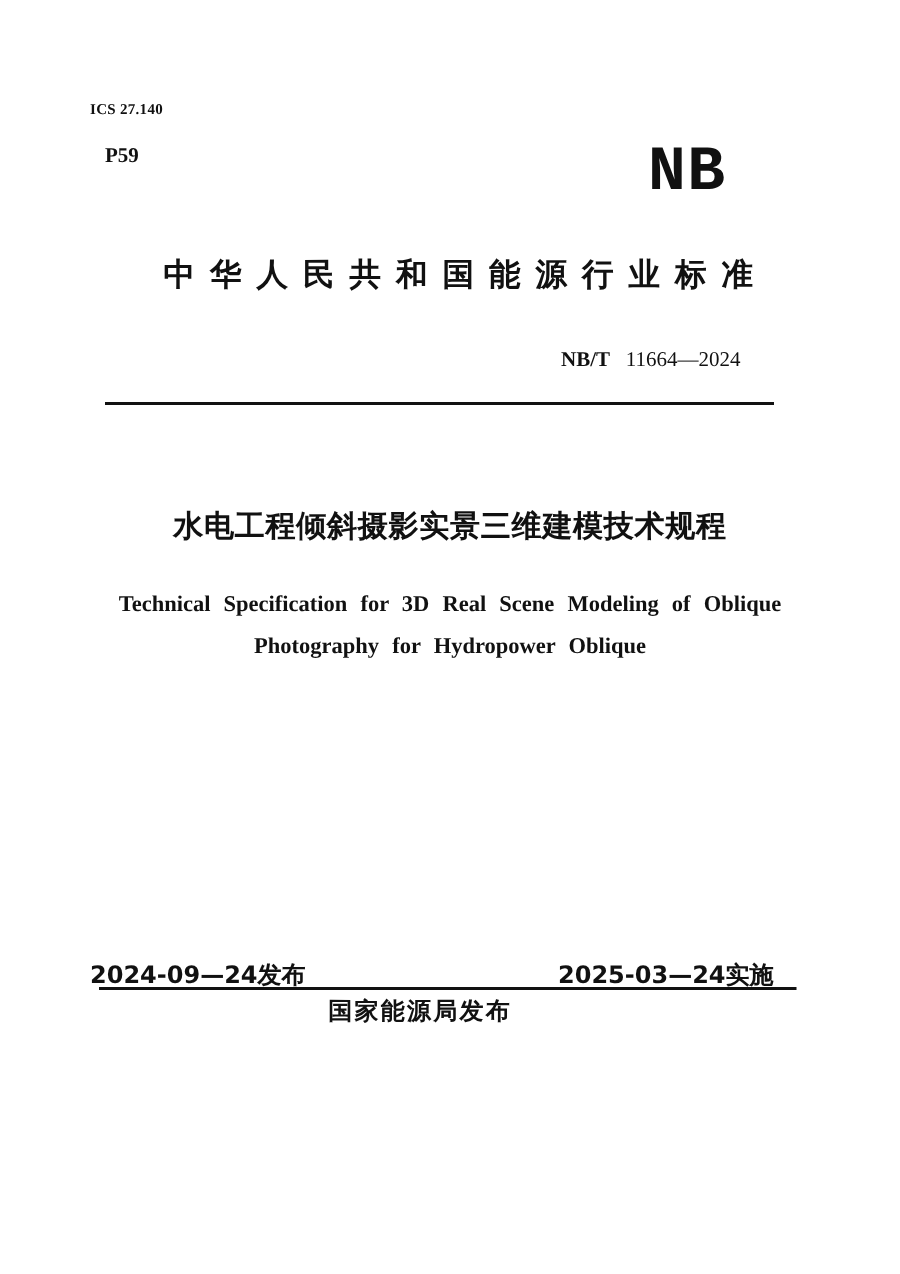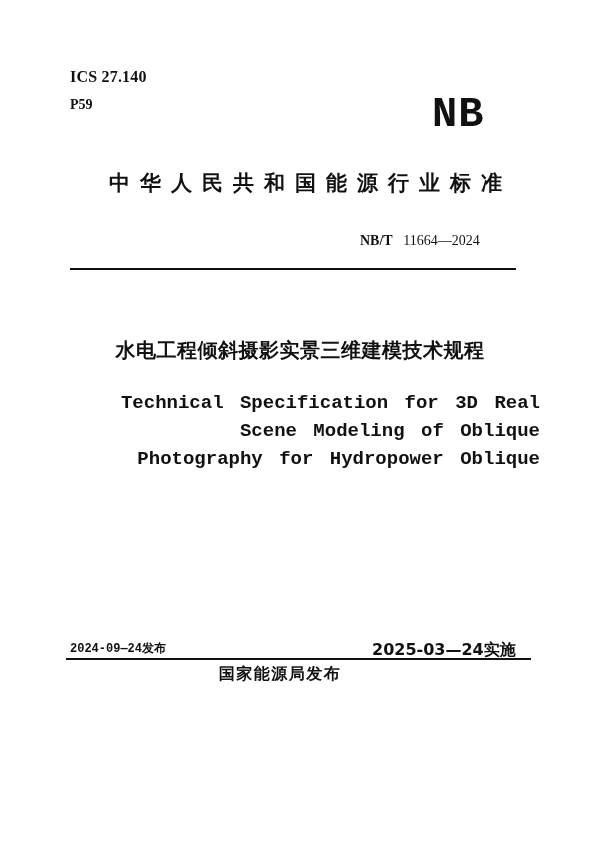--- a/index.html
+++ b/index.html
@@ -17,22 +17,22 @@
     .abs { position: absolute; }
     .serif-bold {
       font-family: "Liberation Serif", "DejaVu Serif", serif;
       font-weight: bold;
     }
     .sans-bold {
       font-family: "DejaVu Sans", "Liberation Sans", sans-serif;
       font-weight: bold;
     }
     #ics {
-      left: 70px; top: 68px;
-      font-size: 16px;
+      left: 60px; top: 68px;
+      font-size: 10px;
       letter-spacing: 0.2px;
     }
     #ccs {
       left: 70px; top: 97px;
       font-size: 14px;
     }
     #nb-logo {
       left: 432px; top: 90px;
       font-family: Liberation Mono, monospace;
       font-weight: bold;
@@ -42,49 +42,47 @@
     }
     #industry-title {
       left: 0; width: 600px; top: 169px;
       text-align: center;
       font-size: 21px;
       letter-spacing: 10px;
       padding-left: 21px;
       box-sizing: border-box;
     }
     #std-number {
-      left: 360px; top: 233px;
+      left: 374px; top: 233px;
       font-family: "Liberation Serif", "DejaVu Serif", serif;
       font-size: 14px;
       white-space: pre;
     }
     #std-number .code { font-weight: bold; }
     #rule-top {
       left: 70px; top: 268px;
       width: 446px; height: 2px;
       background: #111111;
     }
     #cn-title {
       left: 0; width: 600px; top: 337px;
       text-align: center;
       font-size: 20px;
       letter-spacing: 0.5px;
     }
     #en-title {
       left: 60px; width: 480px; top: 389px;
-      text-align: right;
-      font-size: 19px;
+      text-align: center;
+      font-size: 15px;
       line-height: 28px;
       word-spacing: 5px;
-      font-family: Liberation Mono, monospace;
     }
     #date-issued {
-      left: 70px; top: 640px;
-      font-size: 12px;
-      font-family: Liberation Mono, monospace;
+      left: 60px; top: 640px;
+      font-size: 16px;
     }
     #date-effective {
       left: 372px; top: 640px;
       font-size: 16px;
     }
     #rule-bottom {
       left: 66px; top: 658px;
       width: 465px; height: 2px;
       background: #111111;
     }

